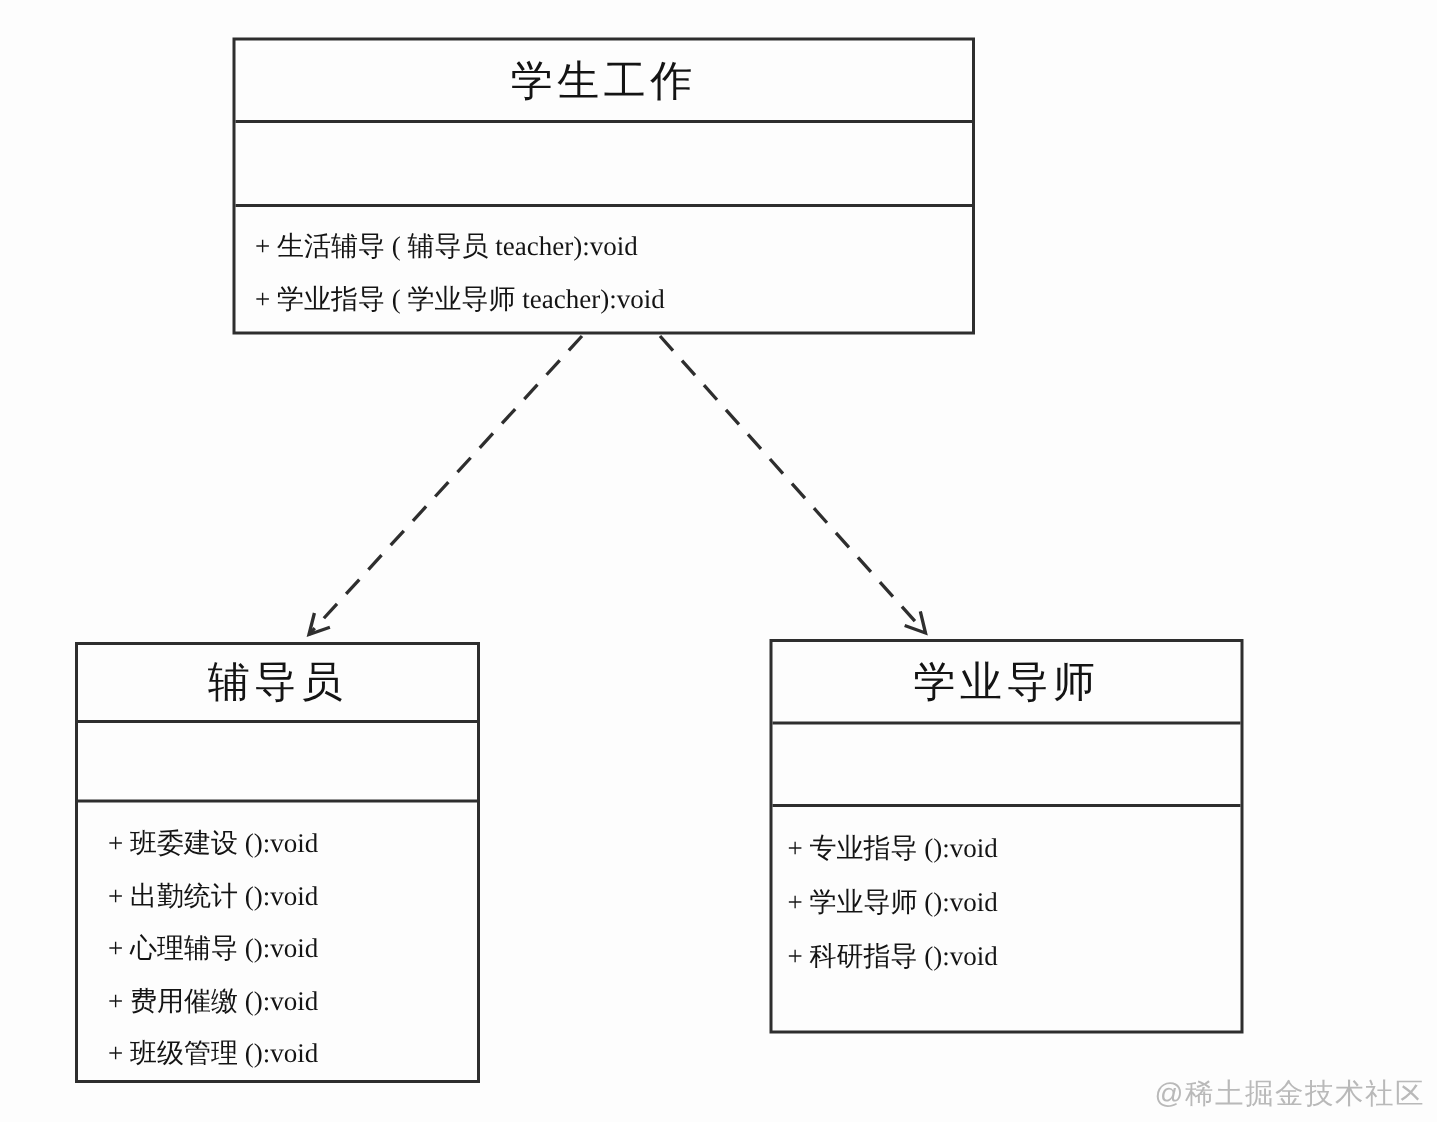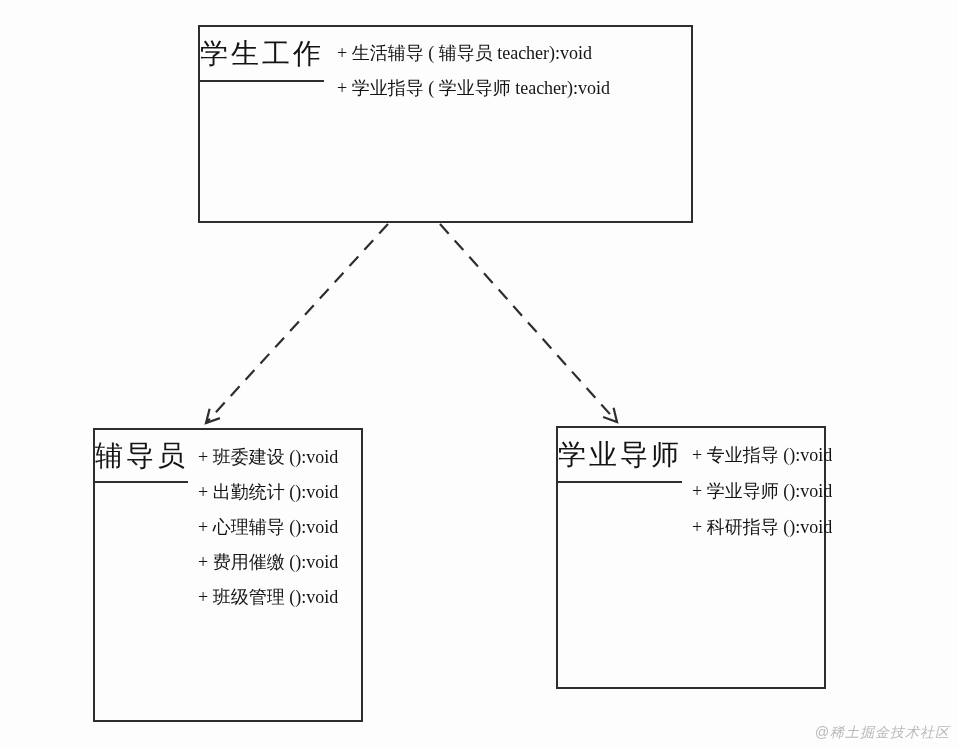--- a/index.html
+++ b/index.html
@@ -16,22 +16,22 @@
     color:var(--text);
     overflow:hidden;
     position:relative;
   }
   .canvas{position:absolute;inset:0;}
   .uml-class{
     position:absolute;
     border:2px solid var(--line);
     background:transparent;
     display:flex;
+    flex-direction:column;
     box-sizing:border-box;
-    margin-left:43px;
   }
   .compartment{box-sizing:border-box;}
   .c-title{
     border-bottom:2px solid var(--line);
     display:flex;align-items:center;justify-content:center;
     font-size:28px;
     letter-spacing:3px;
     white-space:nowrap;
   }
   .c-attrs{
@@ -44,46 +44,45 @@
     line-height:35px;
     white-space:nowrap;
   }
   #class-student-work{left:155px;top:25px;width:495px;height:198px;}
   #class-student-work .c-title{height:55px;}
   #class-student-work .c-attrs{height:56px;}
 
   #class-counselor{left:50px;top:428px;width:270px;height:294px;}
   #class-counselor .c-title{height:53px;}
   #class-counselor .c-attrs{height:55px;}
-  #class-counselor .c-methods{line-height:35px;padding-top:10px;padding-left:10px;}
+  #class-counselor .c-methods{line-height:35px;padding-top:10px;padding-left:20px;}
 
-  #class-academic-advisor{left:513px;top:426px;width:270px;height:263px;}
+  #class-academic-advisor{left:513px;top:426px;width:316px;height:263px;}
   #class-academic-advisor .c-title{height:55px;}
   #class-academic-advisor .c-attrs{height:55px;}
   #class-academic-advisor .c-methods{line-height:36px;padding-top:9px;padding-left:10px;border-radius:20px;}
 
   svg.arrows{
     position:absolute;inset:0;
     width:958px;height:748px;
     pointer-events:none;
   }
   .dep-line{
     stroke:var(--line);
     stroke-width:2.2;
     stroke-dasharray:13 9;
     fill:none;
   }
   .watermark{
     position:absolute;
     right:8px;bottom:6px;
-    font-size:14px;
+    font-size:19px;
     color:var(--watermark);
     letter-spacing:1px;
     font-family:"Liberation Sans","DejaVu Sans",sans-serif;
-    font-style:italic;
   }
 </style>
 </head>
 <body>
 
 <div class="canvas">
 
   <div class="uml-class" id="class-student-work">
     <div class="compartment c-title">学生工作</div>
     <div class="compartment c-attrs"></div>

